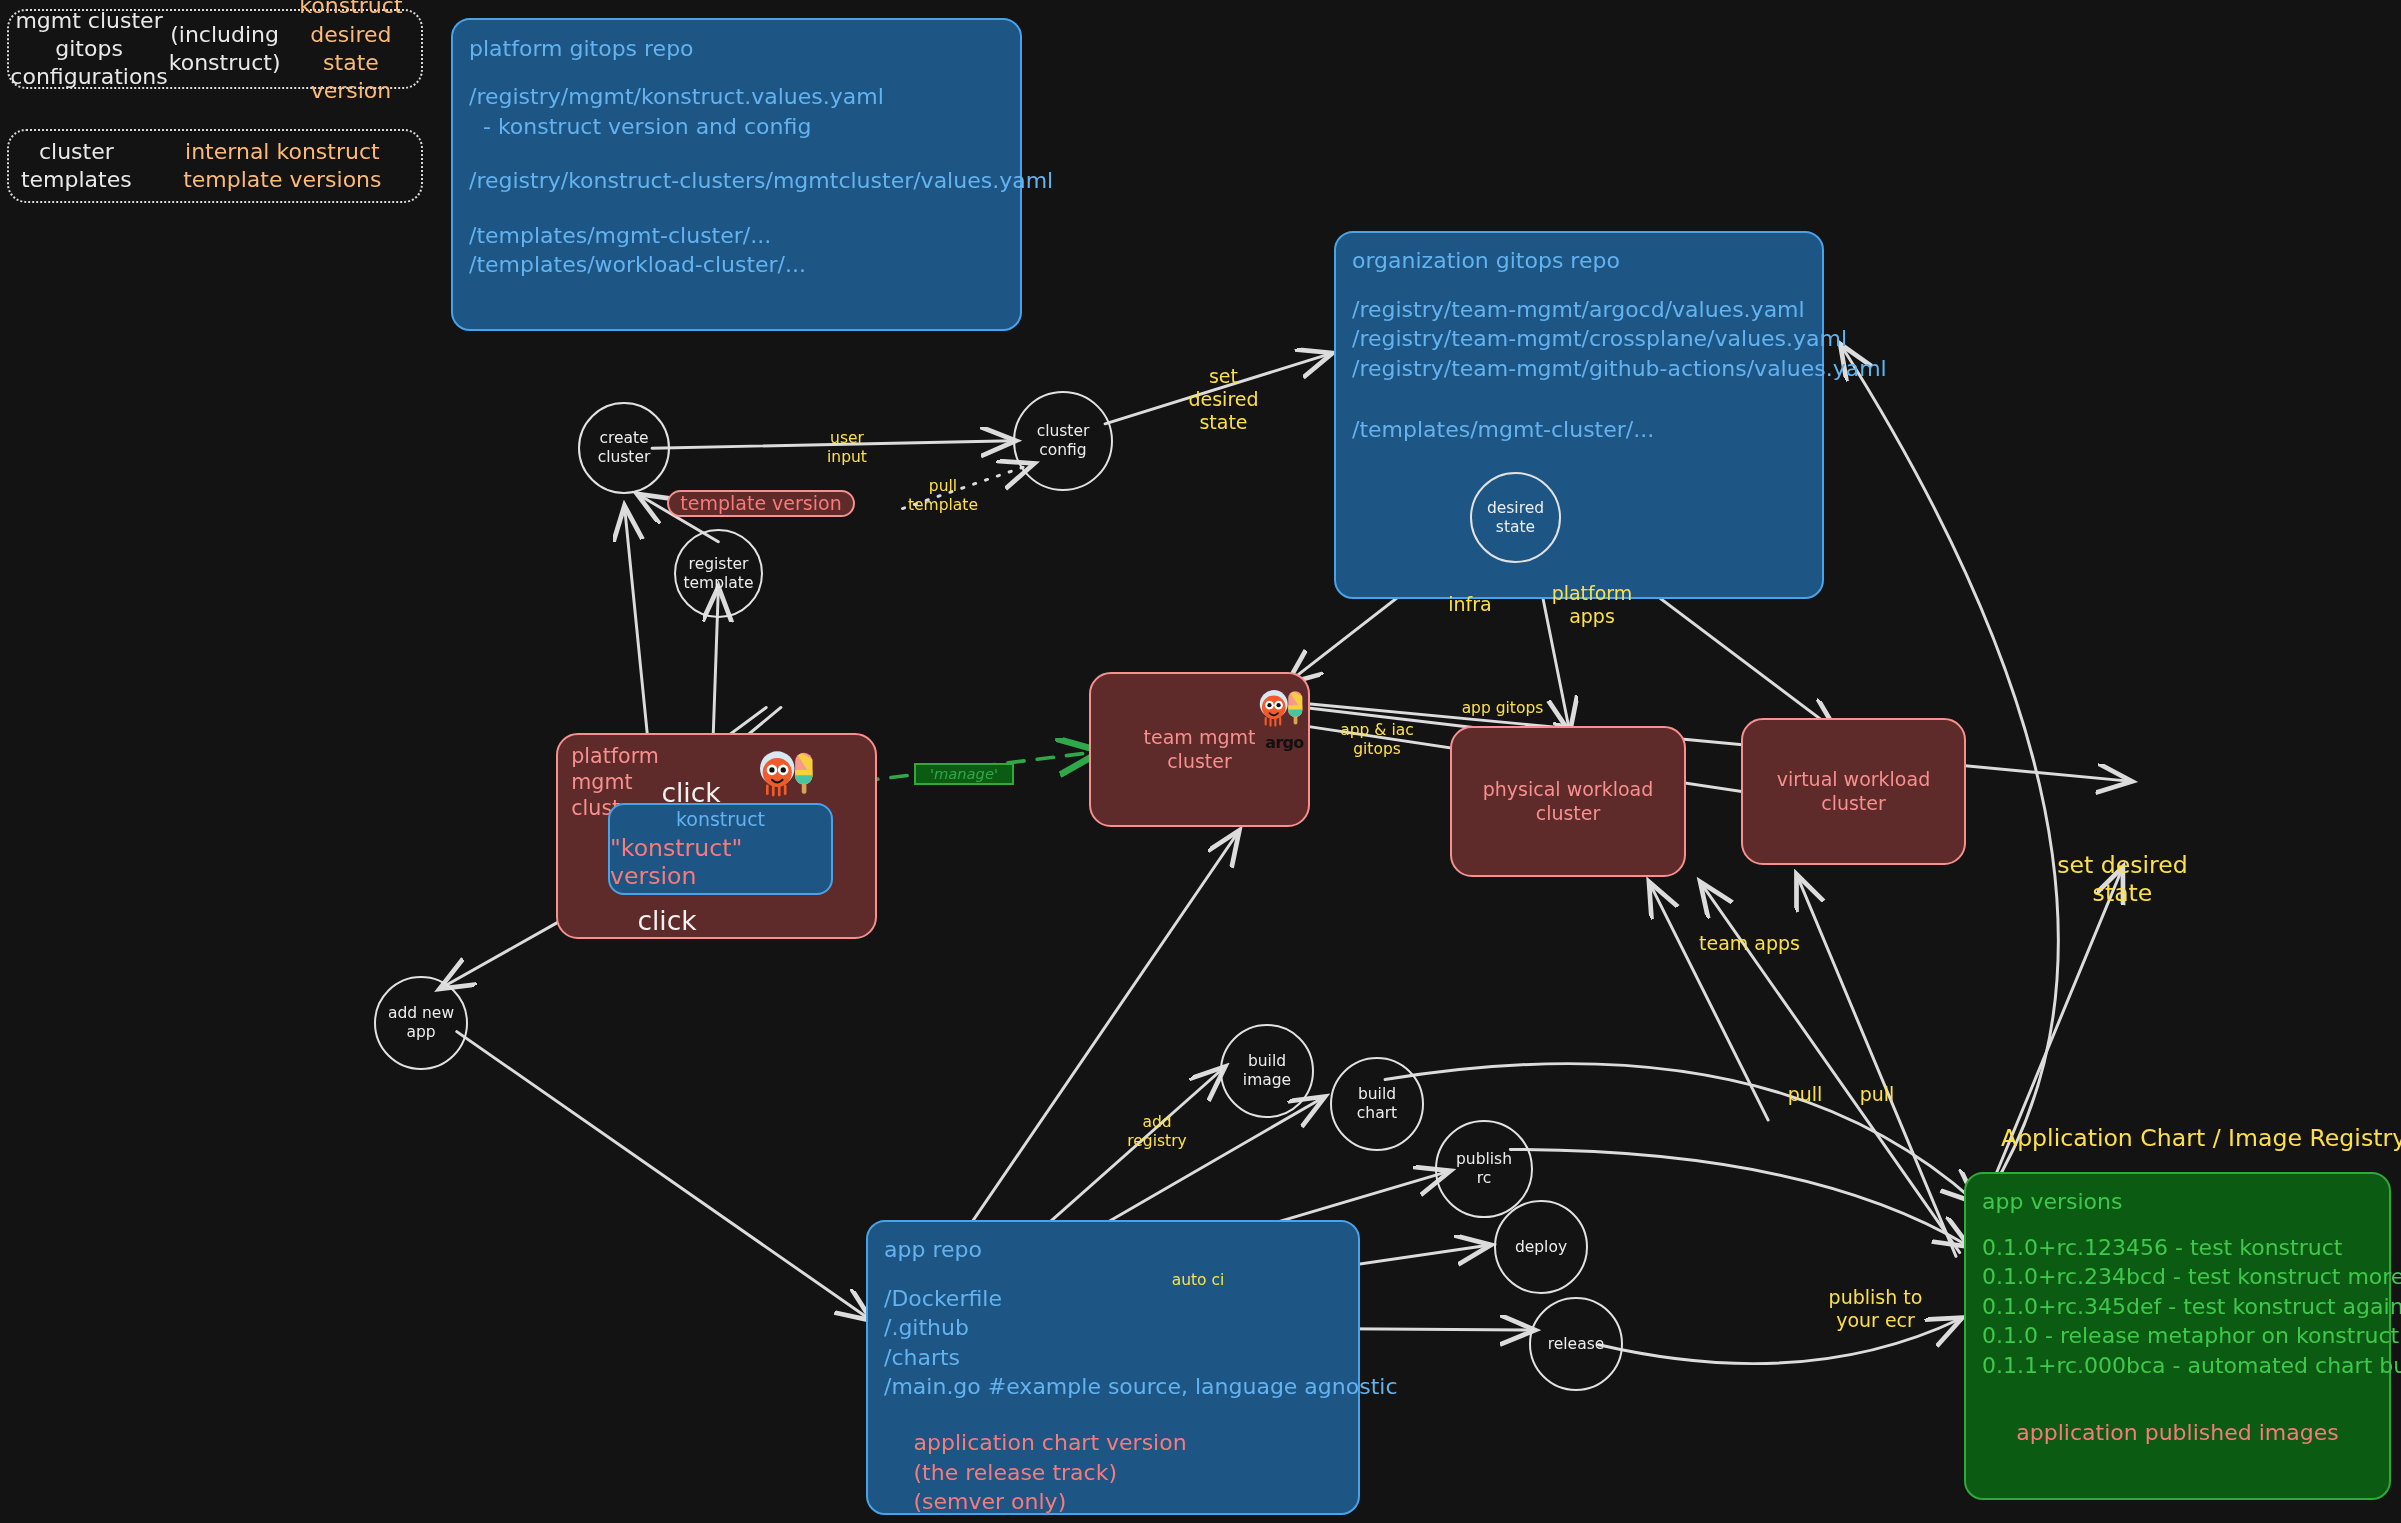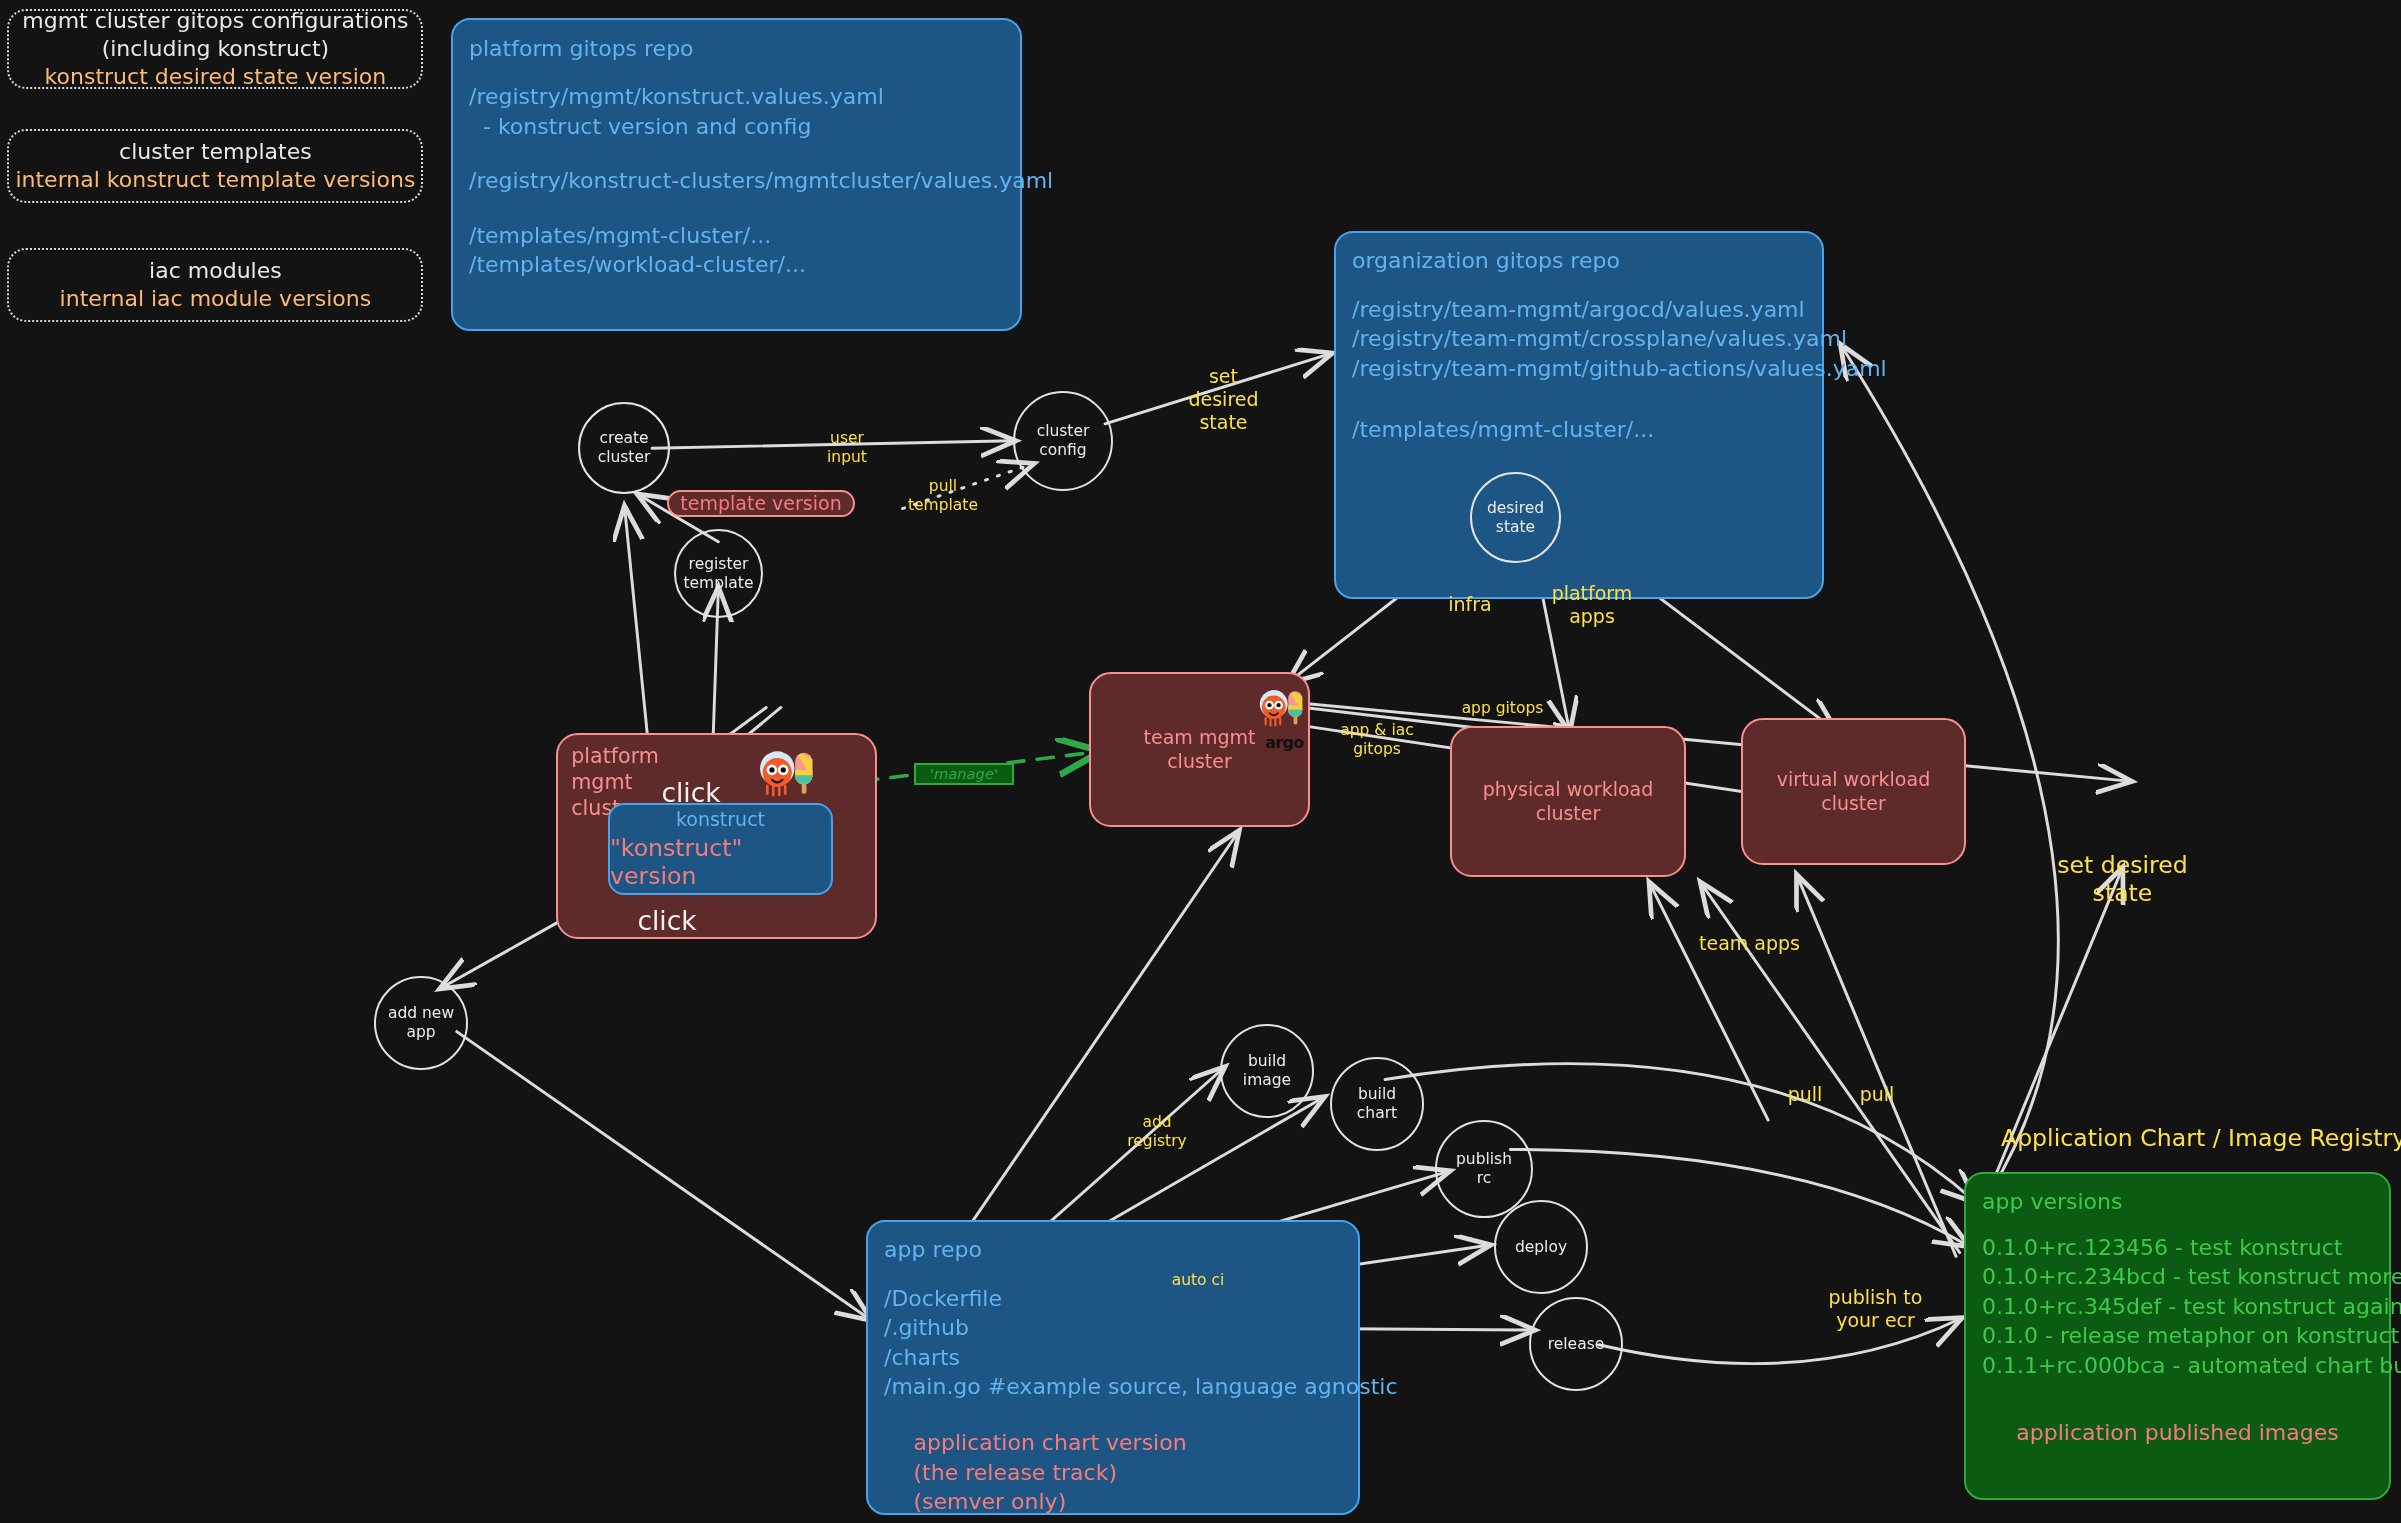--- a/index.html
+++ b/index.html
@@ -14,21 +14,21 @@
     overflow:hidden;
   }
   svg#wires{position:absolute;left:0;top:0;width:2401px;height:1524px;pointer-events:none;}
 
   .node{position:absolute;box-sizing:border-box;}
 
   
   .legend{
     border:2.2px dotted #d9d9d9;
     border-radius:19px;
-    display:flex;flex-direction:column;
+    display:flex;flex-direction:row;
     align-items:center;justify-content:center;
     text-align:center;
     background:#131313;
     line-height:1.28;
   }
   .legend .ln{font-size:22px;color:#e9e9e9;}
   .legend .rd{font-size:22px;color:#fdba74;}
 
   
   .card{border-radius:19px;box-sizing:border-box;padding:13.3px 16px;}
@@ -160,24 +160,20 @@
     <div class="ln">mgmt cluster gitops configurations</div>
     <div class="ln">(including konstruct)</div>
     <div class="rd">konstruct desired state version</div>
   </div>
 
   <div class="node legend" style="left:7.4px;top:129px;width:416px;height:74px;">
     <div class="ln">cluster templates</div>
     <div class="rd">internal konstruct template versions</div>
   </div>
 
-  <div class="node legend" style="left:7.4px;top:248px;width:416px;height:74px;">
-    <div class="ln">iac modules</div>
-    <div class="rd">internal iac module versions</div>
-  </div>
 
   <div class="node card blue" style="left:451px;top:18.4px;width:571px;height:313px;">
     <div class="title">platform gitops repo</div>
     <div style="height:19px"></div>
     <div class="line">/registry/mgmt/konstruct.values.yaml</div>
     <div class="line">  - konstruct version and config</div>
     <div style="height:25px"></div>
     <div class="line">/registry/konstruct-clusters/mgmtcluster/values.yaml</div>
     <div style="height:25px"></div>
     <div class="line">/templates/mgmt-cluster/...</div>

